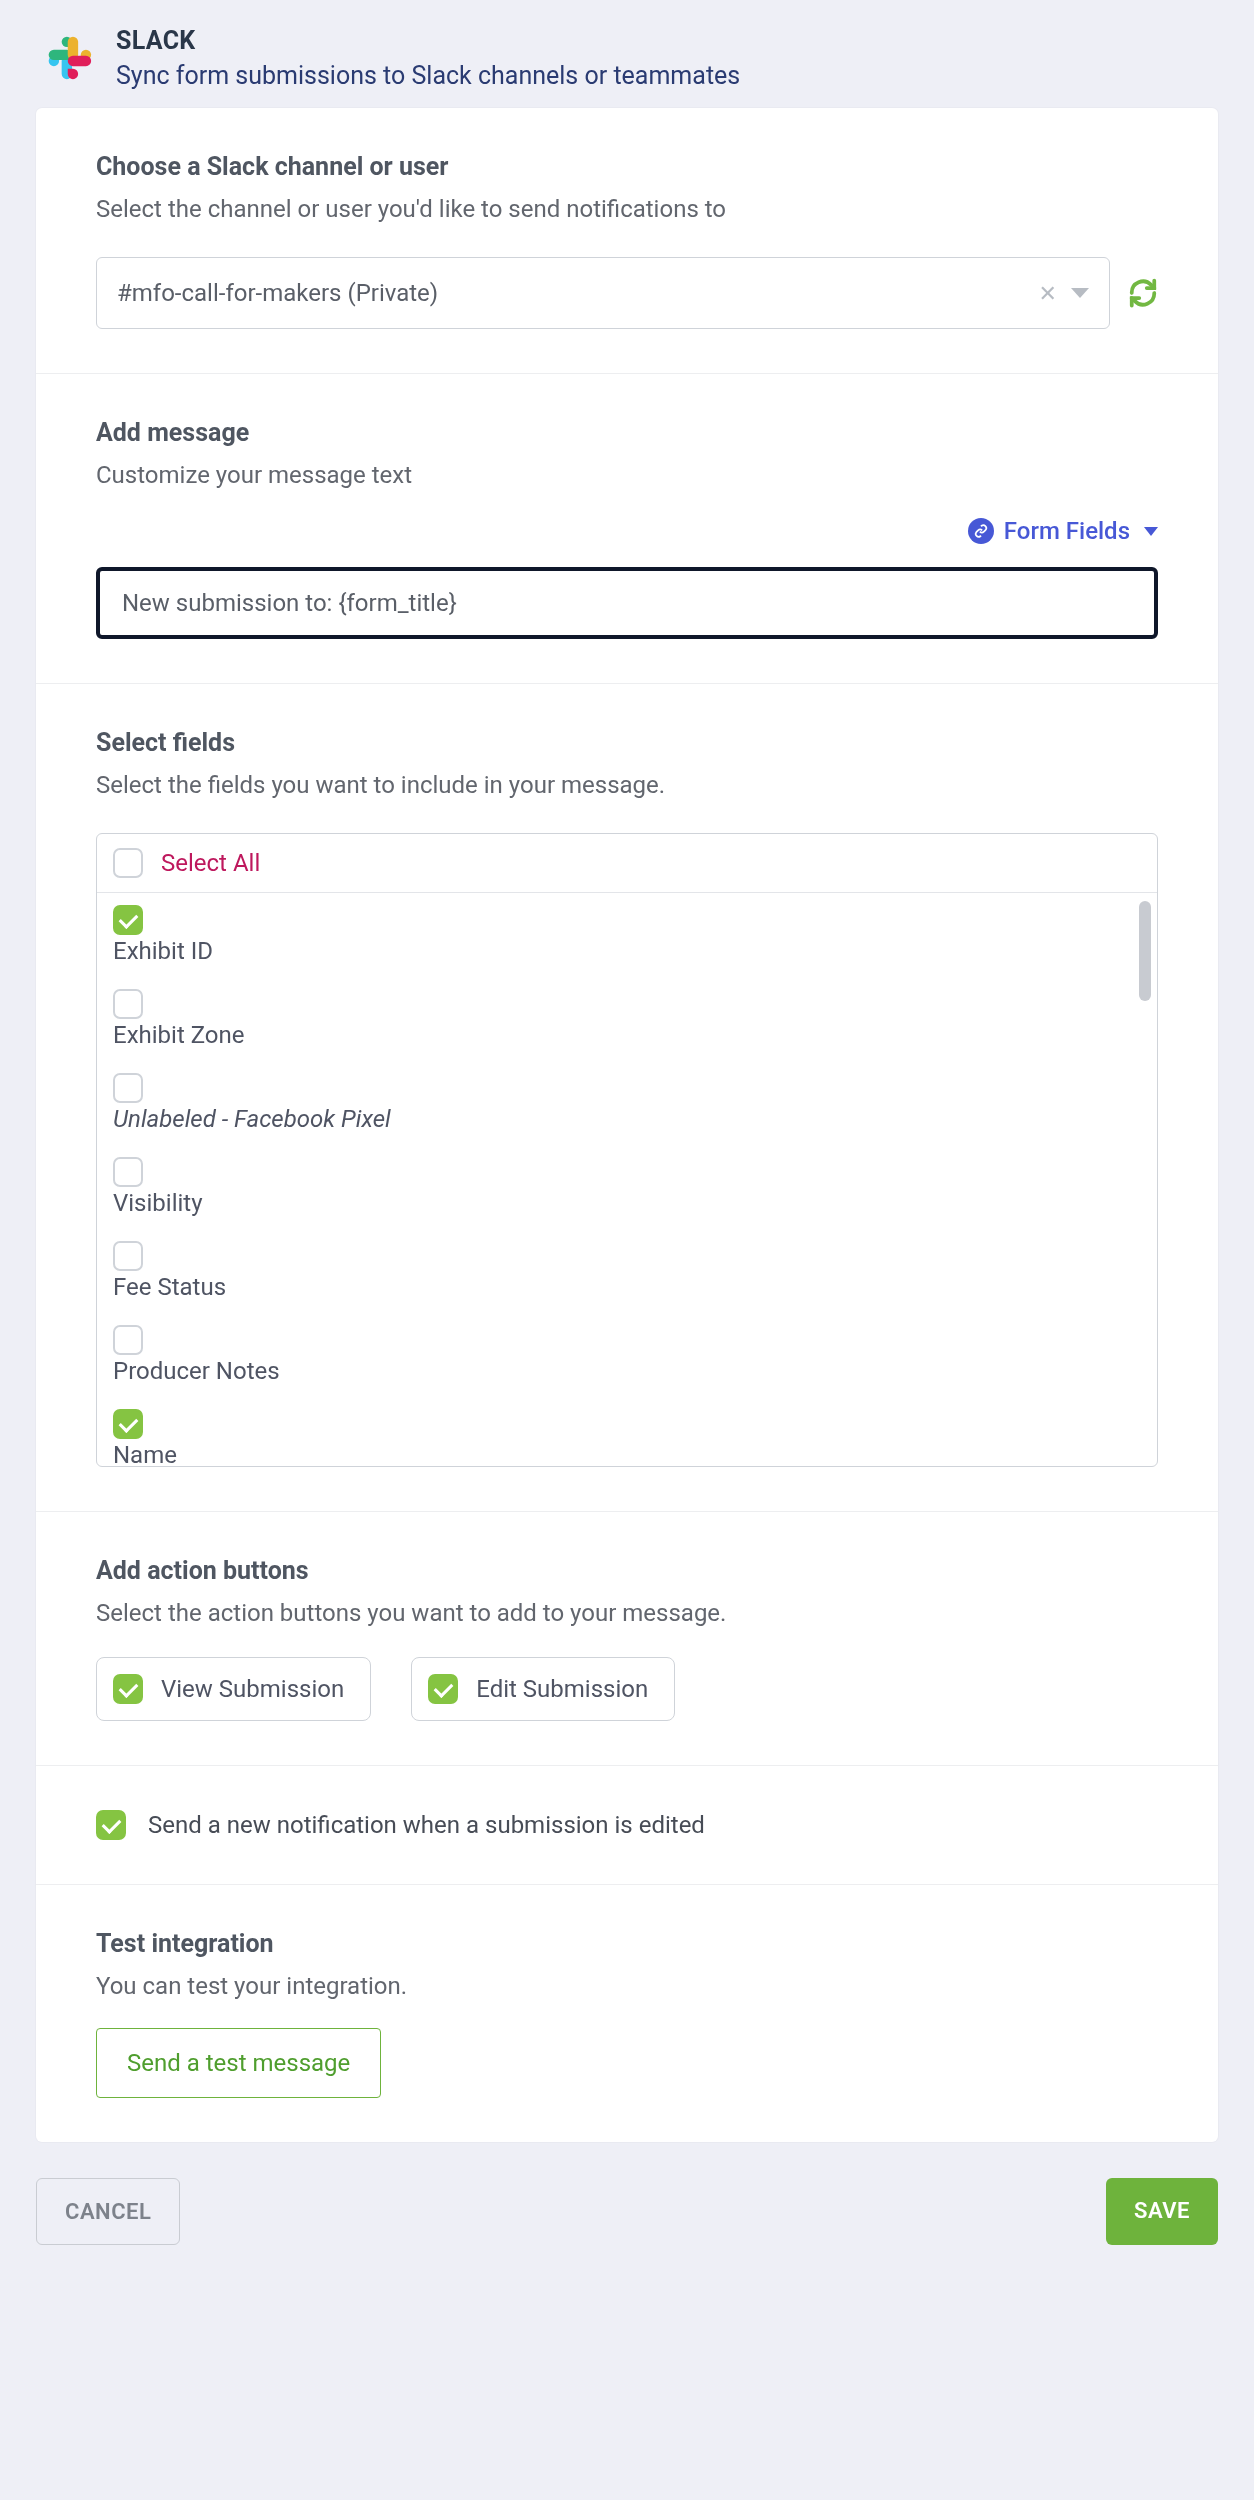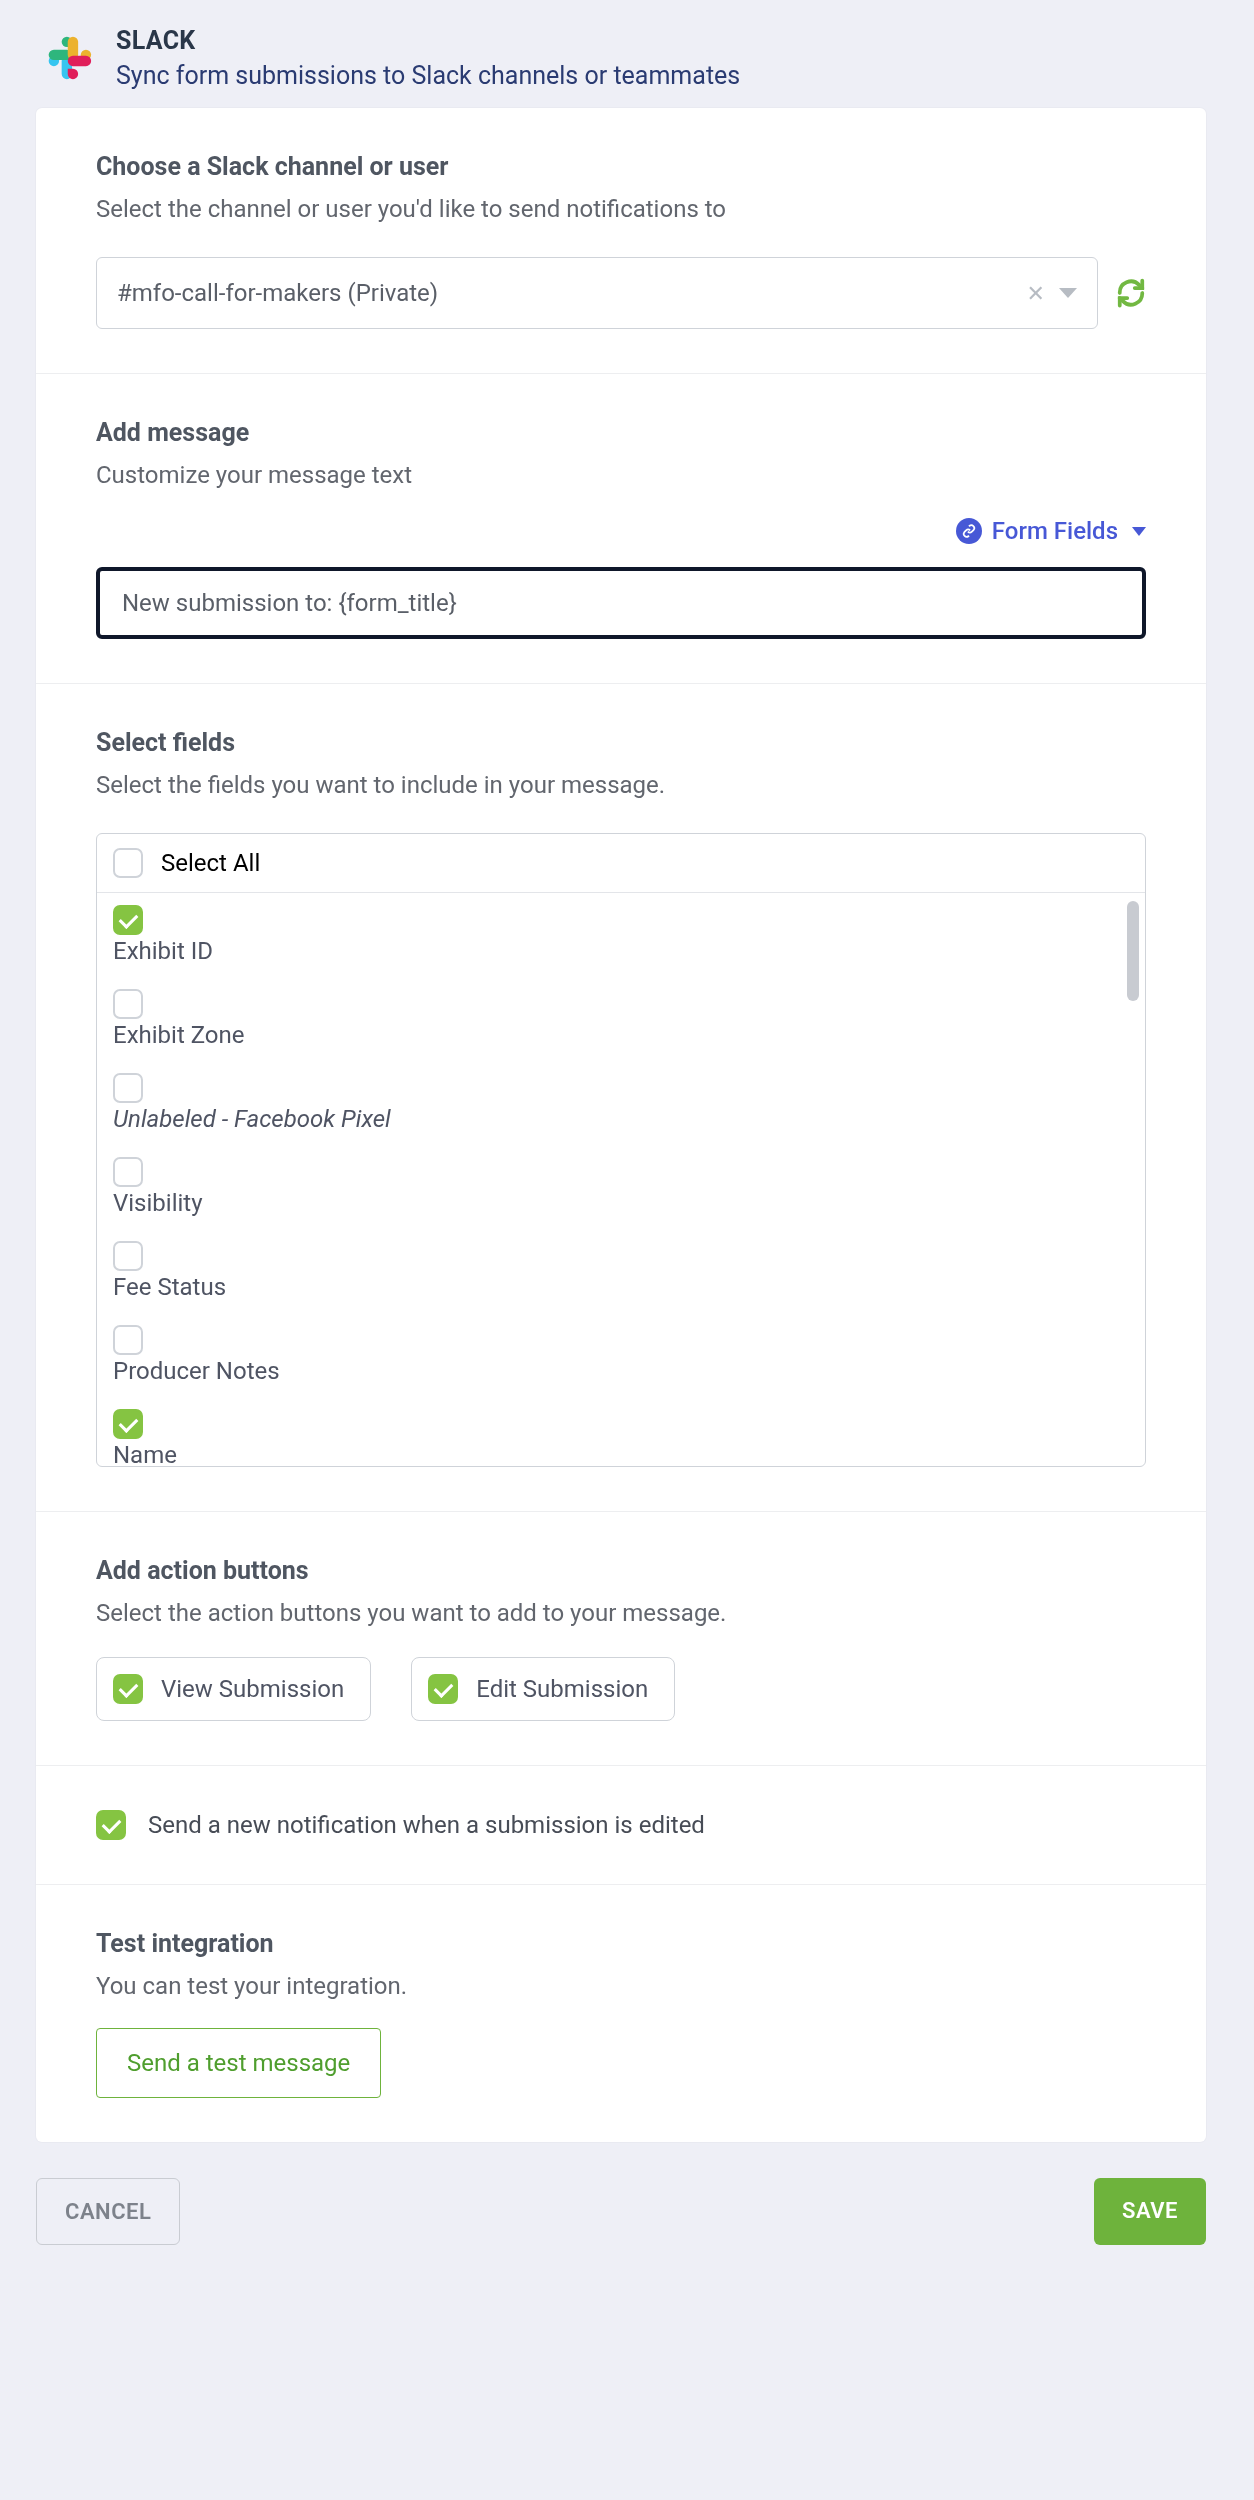--- a/index.html
+++ b/index.html
@@ -3,21 +3,21 @@
 <meta charset="utf-8">
 <style>
   * { box-sizing: border-box; margin: 0; padding: 0; }
   body {
     font-family: -apple-system, BlinkMacSystemFont, "Segoe UI", Roboto, Helvetica, Arial, sans-serif;
     background: #eeeff6;
     width: 1254px;
     color: #333;
   }
   .wrap {
-    padding: 20px 48px 36px 36px;
+    padding: 20px 36px 36px 36px;
   }
   .header {
     display: flex;
     align-items: flex-start;
     gap: 24px;
     padding: 6px 0 18px 4px;
   }
   .slack-logo {
     flex: 0 0 auto;
     width: 52px; height: 52px;
@@ -116,21 +116,21 @@
 
   .field-panel {
     margin-top: 34px;
     border: 1px solid #cfd3d9;
     border-radius: 6px;
     overflow: hidden;
   }
   .field-head {
     padding: 14px 16px;
     display:flex; align-items:center; gap:18px;
-    font-size: 24px; color:#000000;
+    font-size: 24px; color:#be185d;
     border-bottom: 1px solid #e3e5e9;
   }
   .field-body {
     height: 573px;
     overflow: hidden;
     position: relative;
   }
   .field-scroll-thumb {
     position:absolute; right:6px; top:8px; width:12px; height:100px;
     background:#c8cbd1; border-radius:6px;

